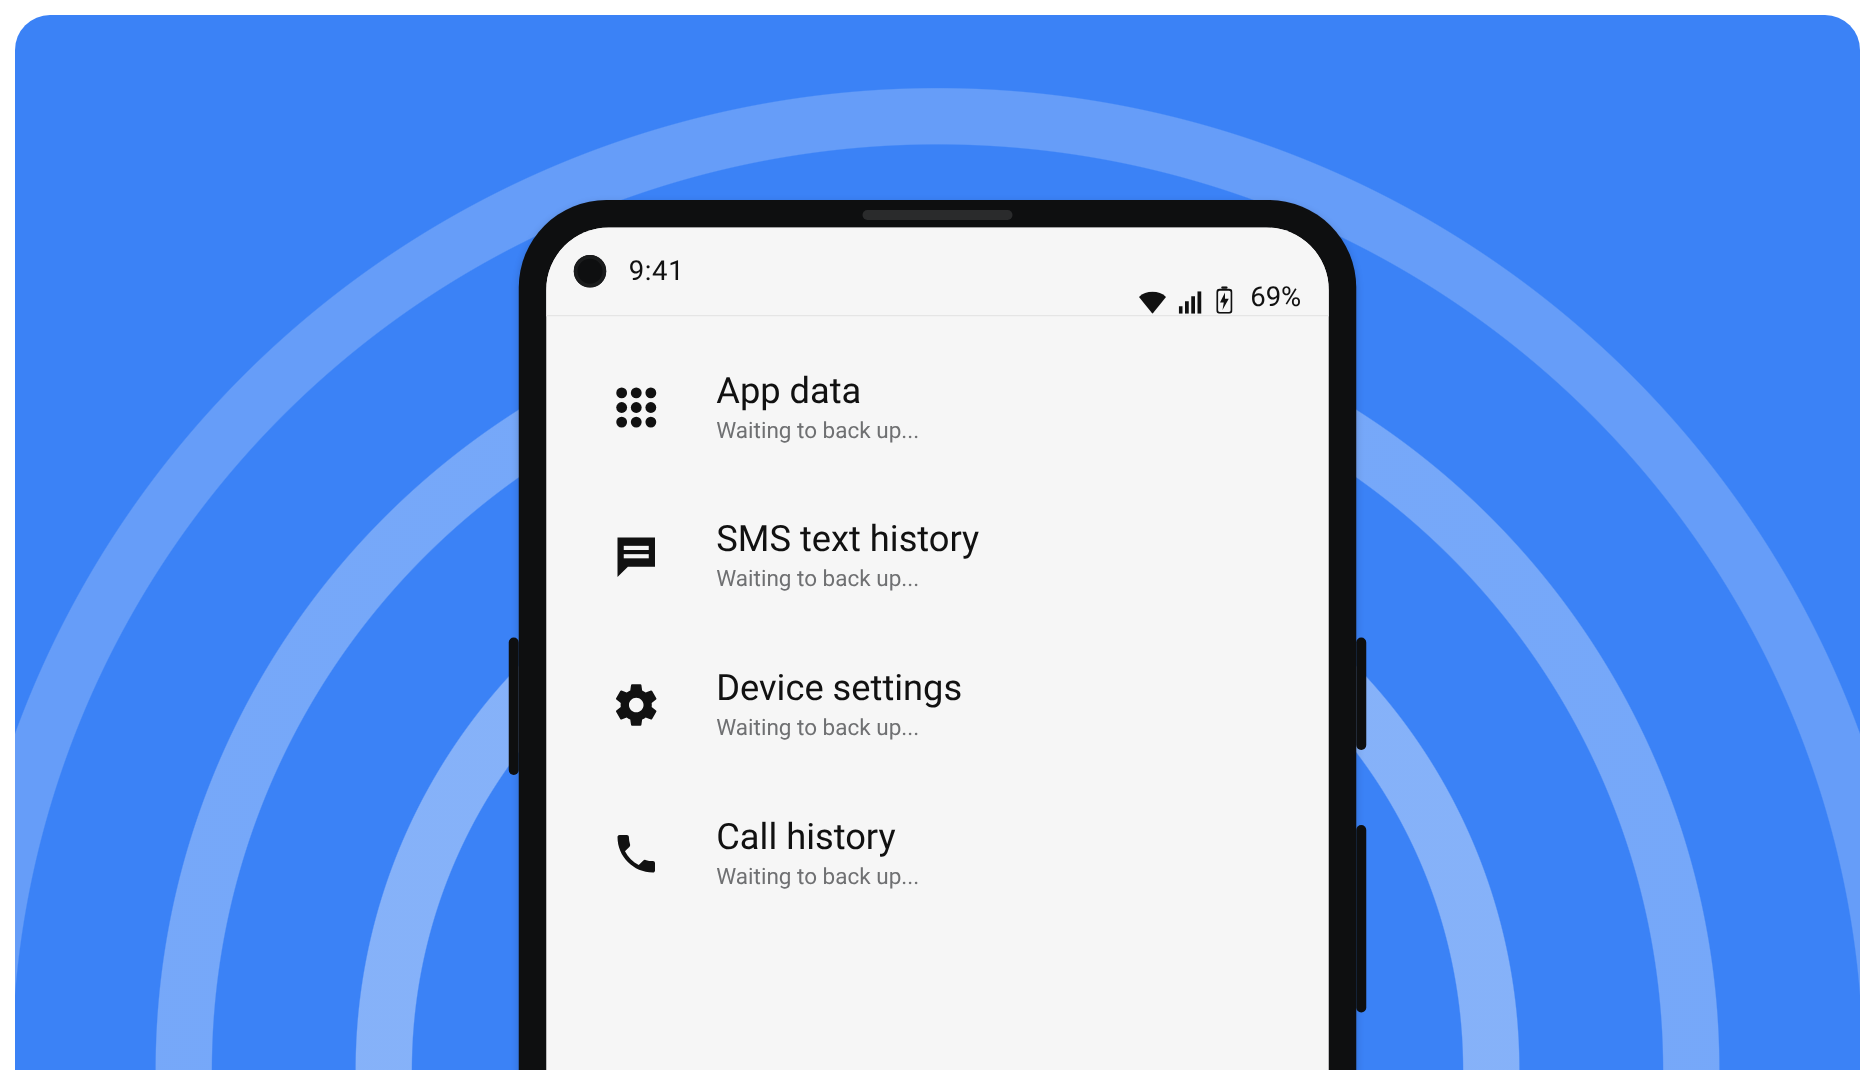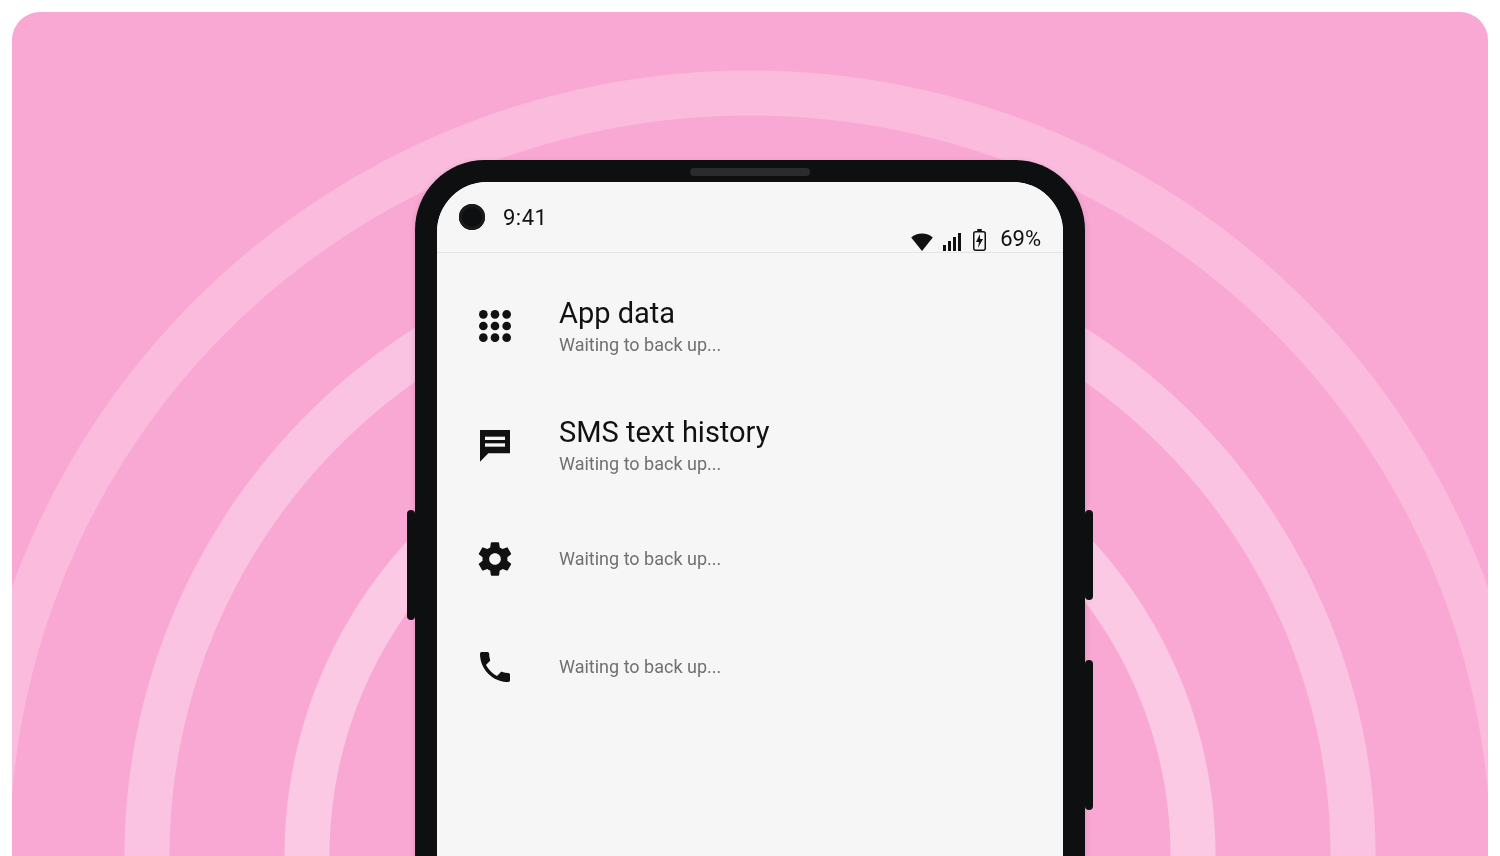--- a/index.html
+++ b/index.html
@@ -22,21 +22,21 @@
     justify-content: center;
   }
 
   .card {
     position: absolute;
     left: 12px;
     right: 12px;
     top: 12px;
     bottom: 0;
     border-radius: 28px 28px 0 0;
-    background: #f9a8d4;
+    background: #3b82f6;
     overflow: hidden;
   }
 
   
   .rings {
     position: absolute;
     inset: 0;
     background:
       radial-gradient(circle at 50% 100%,
         rgba(255,255,255,0.55) 0px,
@@ -144,20 +144,21 @@
     align-items: flex-end;
     gap: 10px;
     margin-top: 43px;
   }
   .status-icons svg { display: block; }
   .status-pct { font-size: 22px; margin-left: 4px; }
 
   
   .list {
     padding-top: 14px;
+    margin-left: 14px;
   }
   .list-item {
     display: flex;
     align-items: center;
     gap: 40px;
     padding: 30px 34px;
   }
   .icon-slot {
     width: 48px;
     height: 48px;
@@ -261,31 +262,33 @@
               </div>
             </div>
 
             <div class="list-item">
               <div class="icon-slot">
                 <svg viewBox="0 0 24 24">
                   <path fill="#111" d="M19.4 13c.04-.33.06-.66.06-1s-.02-.67-.06-1l2.11-1.65c.19-.15.24-.42.12-.64l-2-3.46c-.12-.22-.39-.3-.61-.22l-2.49 1c-.52-.4-1.08-.73-1.69-.98l-.38-2.65C14.42 2.18 14.22 2 13.98 2h-4c-.24 0-.44.18-.48.4l-.38 2.65c-.61.25-1.17.58-1.69.98l-2.49-1c-.22-.08-.49 0-.61.22l-2 3.46c-.12.22-.07.49.12.64L4.56 11c-.04.33-.06.66-.06 1s.02.67.06 1l-2.11 1.65c-.19.15-.24.42-.12.64l2 3.46c.12.22.39.3.61.22l2.49-1c.52.4 1.08.73 1.69.98l.38 2.65c.04.22.24.4.48.4h4c.24 0 .44-.18.48-.4l.38-2.65c.61-.25 1.17-.58 1.69-.98l2.49 1c.22.08.49 0 .61-.22l2-3.46c.12-.22.07-.49-.12-.64L19.4 13zM12 15.5c-1.93 0-3.5-1.57-3.5-3.5S10.07 8.5 12 8.5 15.5 10.07 15.5 12 13.93 15.5 12 15.5z"></path>
                 </svg>
               </div>
               <div class="item-texts">
+                <div class="item-title">Device settings</div>
                 <div class="item-sub">Waiting to back up...</div>
               </div>
             </div>
 
             <div class="list-item">
               <div class="icon-slot">
                 <svg viewBox="0 0 24 24">
                   <path fill="#111" d="M6.6 10.8c1.44 2.83 3.77 5.15 6.6 6.6l2.2-2.2c.27-.27.67-.36 1.02-.24 1.12.37 2.33.57 3.58.57.55 0 1 .45 1 1V20c0 .55-.45 1-1 1C10.6 21 3 13.4 3 4c0-.55.45-1 1-1h3.47c.55 0 1 .45 1 1 0 1.25.2 2.46.57 3.58.11.35.03.74-.25 1.02l-2.2 2.2z"></path>
                 </svg>
               </div>
               <div class="item-texts">
+                <div class="item-title">Call history</div>
                 <div class="item-sub">Waiting to back up...</div>
               </div>
             </div>
 
           </div>
         </div>
       </div>
     </div>
   </div>
 </div>

